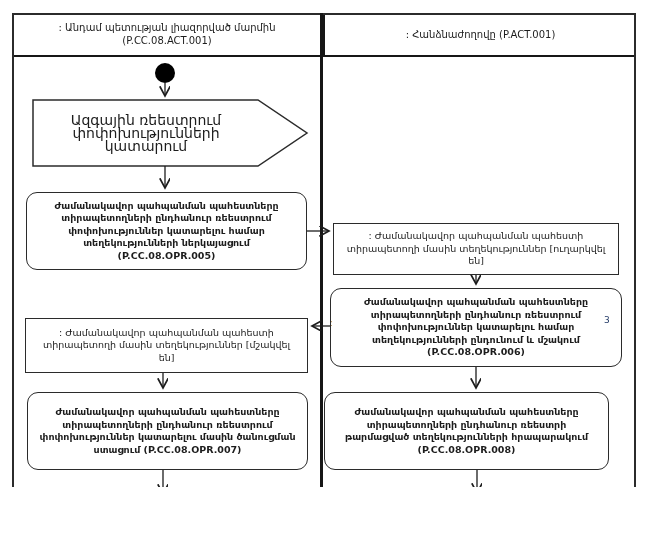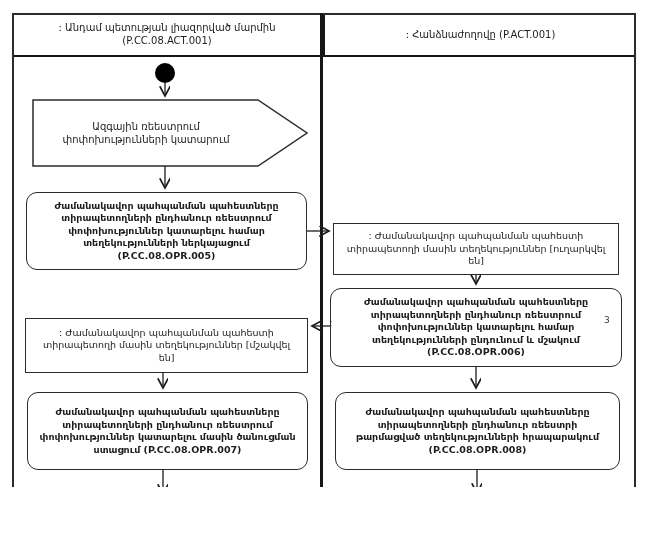--- a/index.html
+++ b/index.html
@@ -23,25 +23,25 @@
         display:flex;align-items:center;justify-content:center;text-align:center;
         font-size:9.5px;line-height:12.5px;padding:4px 10px;z-index:3;}
   .action{border-radius:11px;font-weight:bold;}
   .object{border-radius:0;margin-top:18px;}
 
   #opr005{left:26px;top:192px;width:281px;height:78px;}
   #objsent{left:333px;top:205px;width:286px;height:52px;}
   #opr006{left:330px;top:288px;width:292px;height:79px;padding:4px 6px;}
   #objproc{left:25px;top:300px;width:283px;height:55px;}
   #opr007{left:27px;top:392px;width:281px;height:78px;}
-  #opr008{left:335px;top:392px;width:285px;height:78px;}
+  #opr008{left:324px;top:392px;width:285px;height:78px;}
 
   
   #signal-label{position:absolute;left:40px;top:104px;width:212px;height:58px;z-index:3;
-    display:flex;align-items:center;justify-content:center;text-align:center;font-size:10px;line-height:13px;}
+    display:flex;align-items:center;justify-content:center;text-align:center;font-size:14px;line-height:13px;}
 
   .tiny-mark{position:absolute;z-index:4;font-size:9px;line-height:9px;}
   #footnote3{left:604px;top:316px;color:#233a66;}
   #colon-mark{left:330px;top:319px;color:#c09f6e;}
 
   svg.overlay{position:absolute;left:0;top:0;z-index:2;pointer-events:none;}
 </style>
 </head>
 <body>
 

